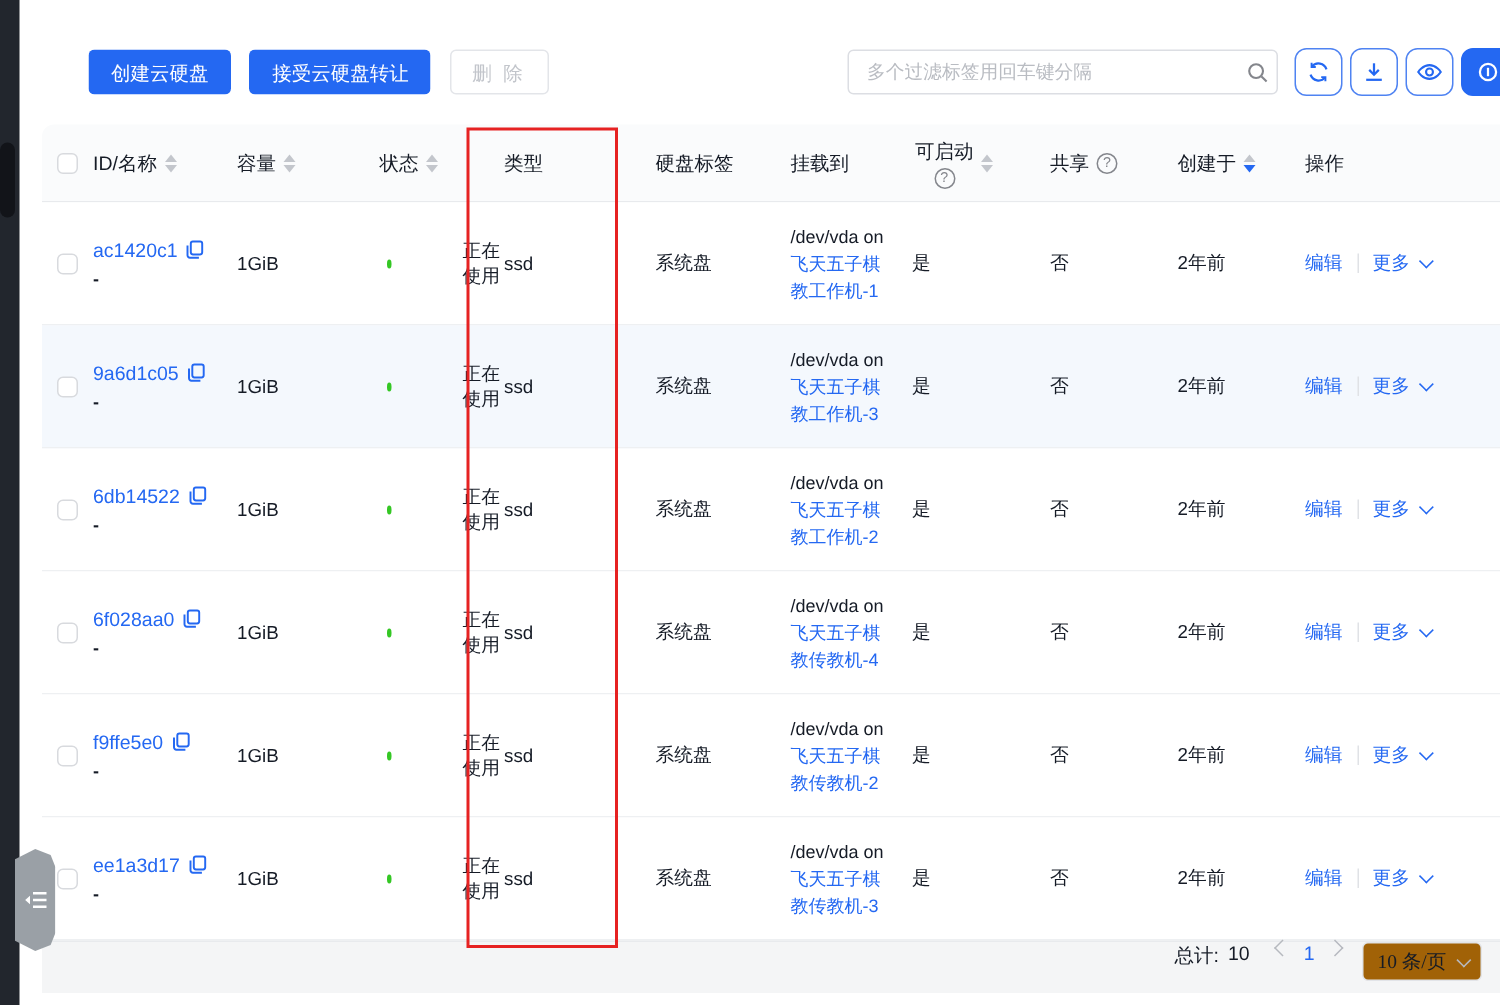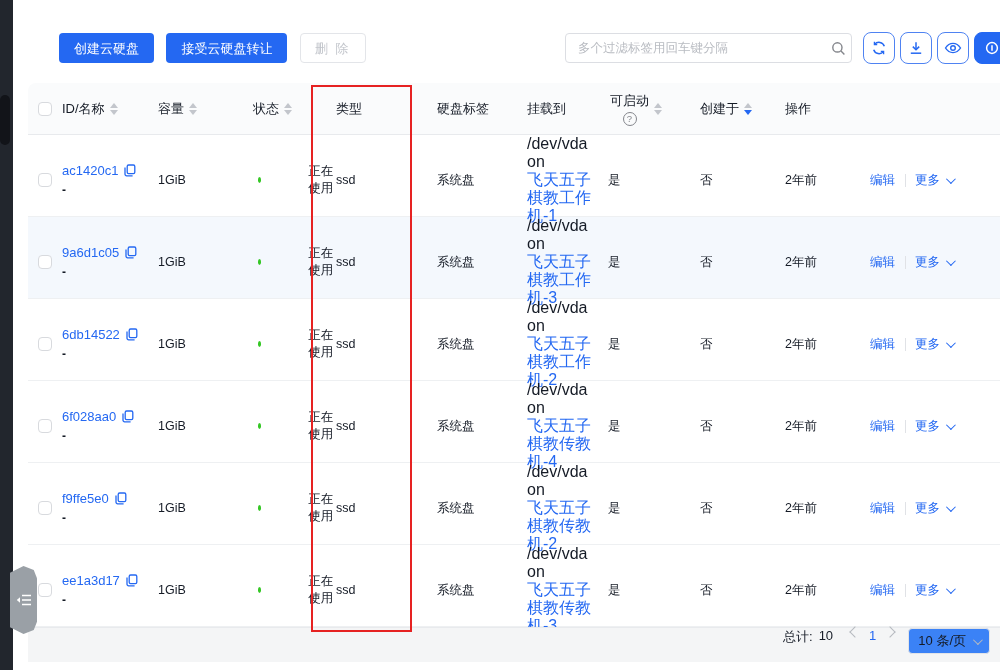--- a/index.html
+++ b/index.html
@@ -46,21 +46,21 @@
   .checkbox { width:14px; height:14px; border:1px solid #d8dade; border-radius:4px; background:#fff; cursor:pointer; }
 
   .link { color:#2468f2; text-decoration:none; cursor:pointer; }
   .c-id { flex-direction:column; align-items:flex-start; justify-content:center; }
   .id-line { display:flex; align-items:center; gap:6px; font-size:13px; }
   .id-name { margin-top:5px; font-size:12px; font-weight:700; }
 
   .c-status .dot { width:6px; height:6px; border-radius:50%; background:#34c724; margin-right:7px; }
   .c-status { padding-left:5px;gap:40px; }
 
-  .c-mount { flex-direction:column; align-items:flex-start; justify-content:center; font-size:16px; line-height:18px; }
+  .c-mount { flex-direction:column; align-items:flex-start; justify-content:center; font-size:12px; line-height:18px; }
   .mount-link { display:block; width:64px; word-break:break-all; }
 
   .c-ops { gap:0; }
   .op-div { width:1px; height:13px; background:#e0e2e6; margin:0 9px 0 10px; }
   .chev-down { width:7px; height:7px; border-right:1.5px solid #2468f2; border-bottom:1.5px solid #2468f2;
     transform:rotate(45deg) translateY(-2px); margin-left:6px; display:inline-block; }
 
   
   .sort { display:inline-flex; flex-direction:column; gap:2px; cursor:pointer; }
   .sort .up { width:0; height:0; border-left:4px solid transparent; border-right:4px solid transparent; border-bottom:5px solid #c3c6cc; }
@@ -75,22 +75,22 @@
 
   
   .tfoot { position:relative; height:35px; background:#f4f5f6; border-top:1px solid #e8eaed; }
   .pager { position:absolute; left:755px; top:0; height:35px; display:flex; font-size:13px; }
   .pager .total-label { color:#151b26; }
   .pager .total-value { margin:0 4px 0 6px; }
   .pg-arrow { width:8px; height:8px; border-left:1.5px solid #b6b9bf; border-bottom:1.5px solid #b6b9bf; cursor:pointer; }
   .pg-prev { transform:rotate(45deg); margin:0 10px 0 14px; }
   .pg-next { transform:rotate(-135deg); margin:0 14px 0 10px; }
   .pg-current { color:#2468f2; cursor:pointer; }
-  .page-size { height:26px; background:#3b82f6; border:1px solid #e2e4e8; border-radius:4px; display:flex;
-    align-items:center; padding:0 9px; gap:7px; cursor:pointer; }
+  .page-size { height:26px; background:#a16207; border:1px solid #e2e4e8; border-radius:4px; display:flex;
+    align-items:center; padding:0 9px; gap:7px; cursor:pointer;font-family:Liberation Serif, serif; }
   .page-size .chev { width:7px; height:7px; border-right:1.4px solid #b6b9bf; border-bottom:1.4px solid #b6b9bf;
     transform:rotate(45deg) translateY(-2px); }
 
   
   .annotation-box { position:absolute; left:311px; top:85px; width:101px; height:547px;
     border:2px solid #e62222; z-index:50; pointer-events:none; }
 
   svg { display:block; }
 </style>
 </head>
@@ -200,20 +200,24 @@
       <span class="th-stack">
         <span>可启动</span>
         <span class="help-icon"></span>
       </span>
       <span class="sort">
           <span class="up"></span>
           <span class="dn"></span>
         </span>
     </div>
     <div class="th">
+      <span>共享</span>
+      <span class="help-icon"></span>
+    </div>
+    <div class="th">
       <span>创建于</span>
       <span class="sort">
           <span class="up"></span>
           <span class="dn active"></span>
         </span>
     </div>
     <div class="th">
         <span>操作</span>
       </div>
   </div>

